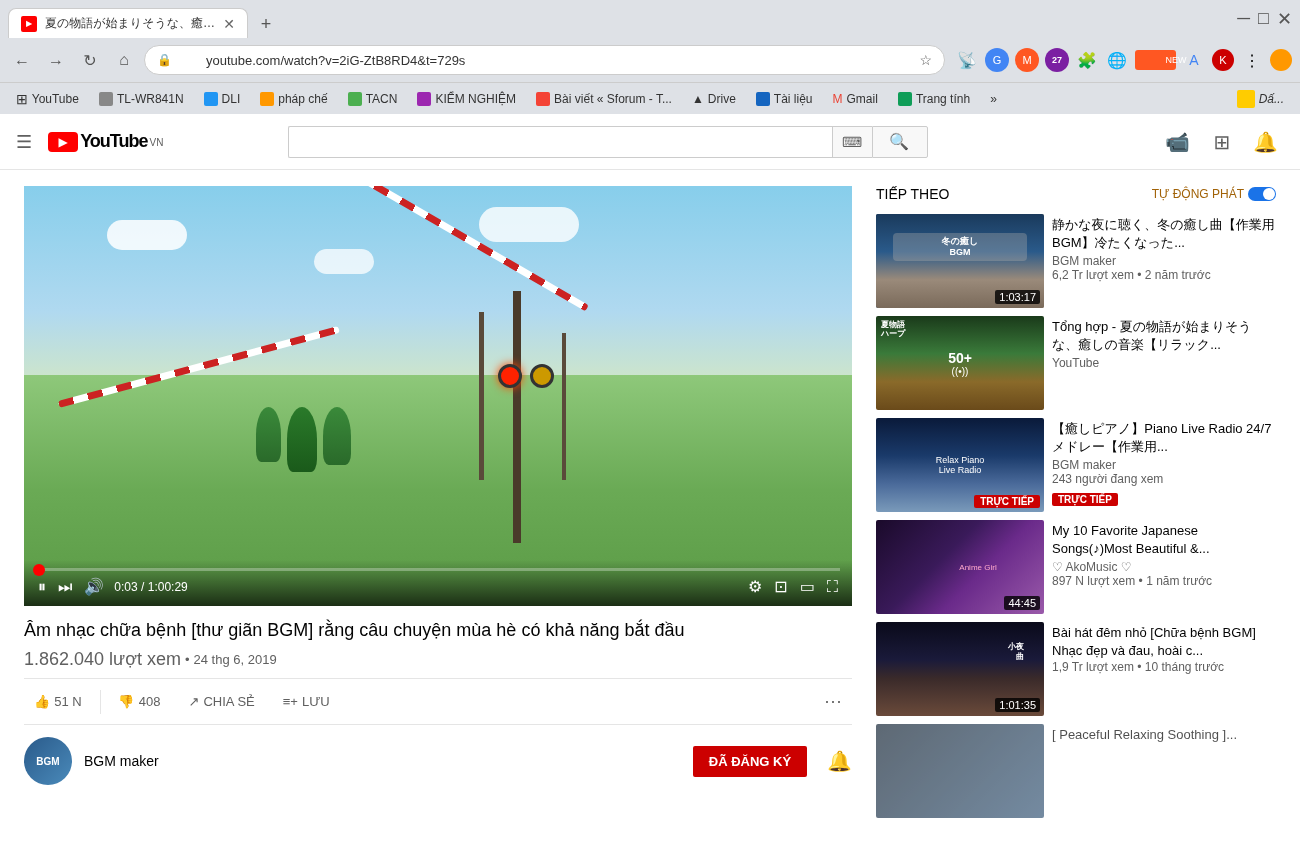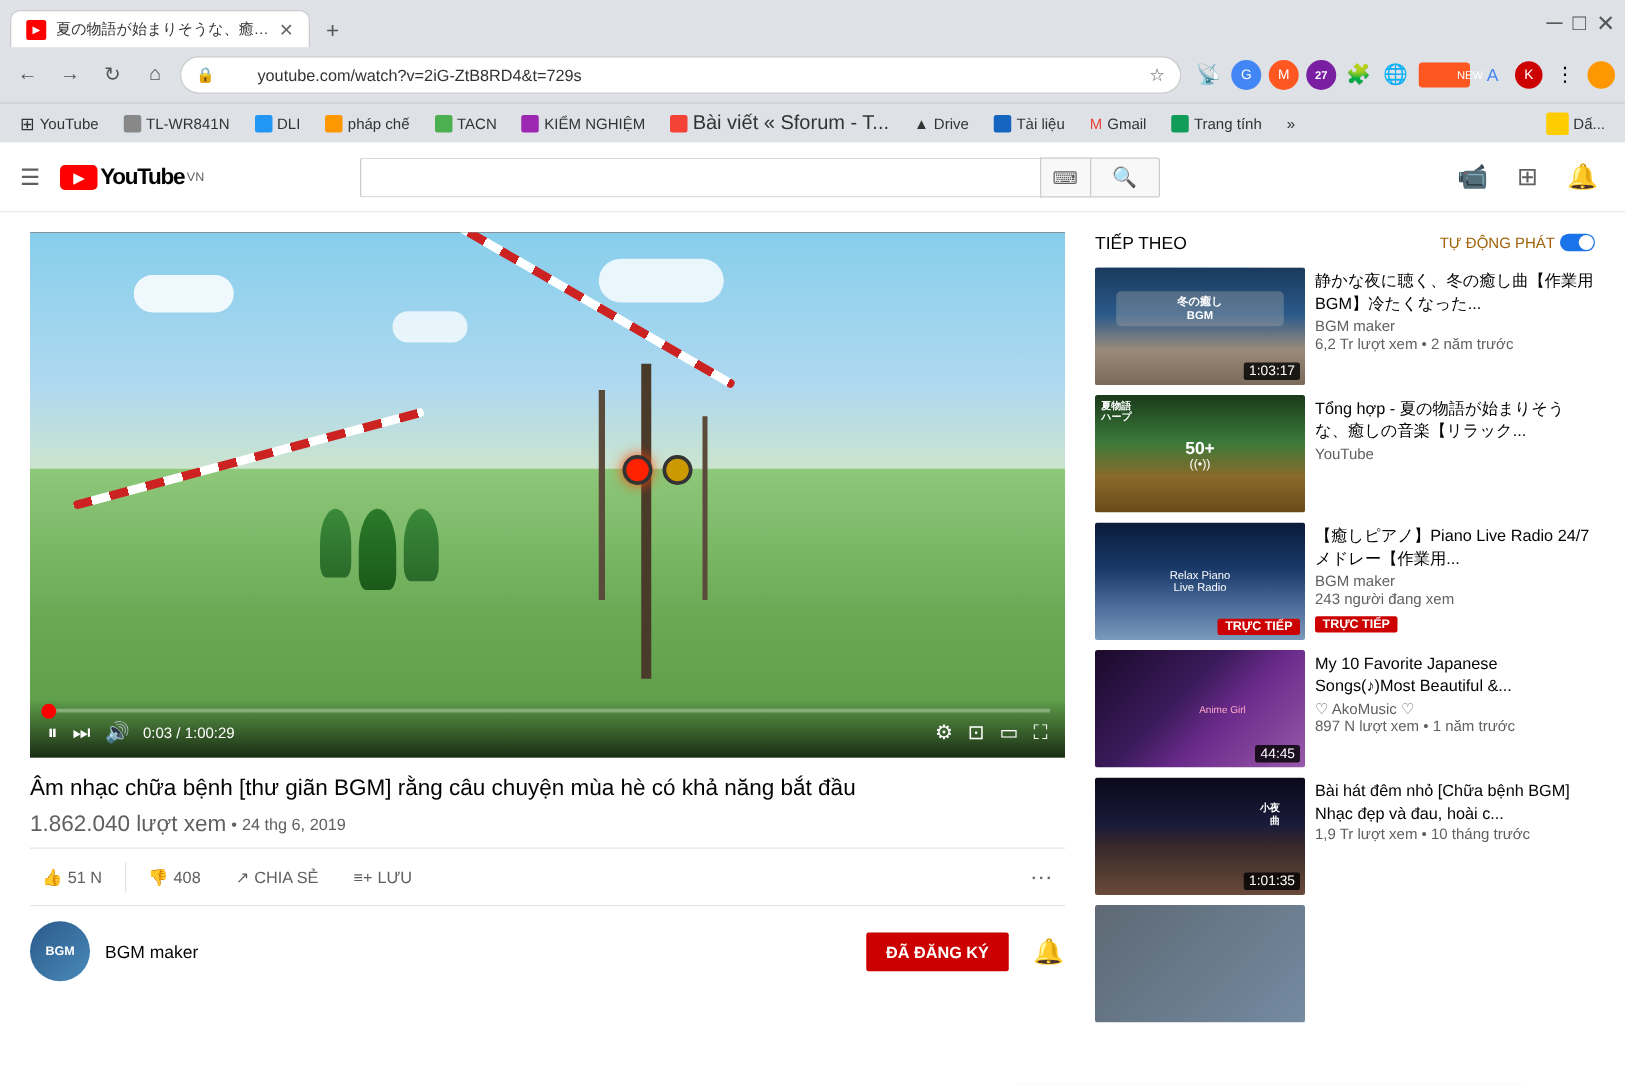--- a/index.html
+++ b/index.html
@@ -184,42 +184,42 @@
     <div class="bookmark-item">
       <span style="width:14px;height:14px;background:#4caf50;border-radius:2px;display:inline-block;"></span>
       <span style="font-size:12px;">TACN</span>
     </div>
     <div class="bookmark-item">
       <span style="width:14px;height:14px;background:#9c27b0;border-radius:2px;display:inline-block;"></span>
       <span style="font-size:12px;">KIỂM NGHIỆM</span>
     </div>
     <div class="bookmark-item">
       <span style="width:14px;height:14px;background:#f44336;border-radius:2px;display:inline-block;"></span>
-      <span style="font-size:16px;">Bài viết « Sforum - T...</span>
+      <span style="font-size:12px;">Bài viết « Sforum - T...</span>
     </div>
     <div class="bookmark-item">
       <span style="font-size:12px;">▲</span>
       <span style="font-size:12px;">Drive</span>
     </div>
     <div class="bookmark-item">
       <span style="width:14px;height:14px;background:#1565c0;border-radius:2px;display:inline-block;"></span>
       <span style="font-size:12px;">Tài liệu</span>
     </div>
     <div class="bookmark-item">
       <span style="font-size:12px;color:#ea4335;">M</span>
       <span style="font-size:12px;">Gmail</span>
     </div>
     <div class="bookmark-item">
       <span style="width:14px;height:14px;background:#0f9d58;border-radius:2px;display:inline-block;"></span>
       <span style="font-size:12px;">Trang tính</span>
     </div>
     <div class="bookmark-item">
       <span style="font-size:12px;">»</span>
     </div>
-    <div style="margin-left:auto;" class="bookmark-item">
+    <div style="margin-left:auto;font-style:italic;" class="bookmark-item">
       <span style="width:18px;height:18px;background:#ffcc00;border-radius:2px;display:inline-block;"></span>
       <span style="font-size:12px;">Dấ...</span>
     </div>
   </div>
 
   <div class="yt-page">
 
     <div class="yt-header">
       <span class="yt-menu-icon">☰</span>
       <div class="yt-logo">
@@ -425,18 +425,21 @@
             <div class="sidebar-video-title">Bài hát đêm nhỏ [Chữa bệnh BGM] Nhạc đẹp và đau, hoài c...</div>
             <div class="sidebar-meta">1,9 Tr lượt xem • 10 tháng trước</div>
           </div>
         </div>
 
         <div class="sidebar-item" style="opacity:0.7;">
           <div class="sidebar-thumb">
             <div style="width:100%;height:94px;background:linear-gradient(135deg,#1a2a3a,#3a5a7a);position:relative;">
             </div>
           </div>
+          <div class="sidebar-info">
+            <div class="sidebar-video-title">[ Peaceful Relaxing Soothing ]...</div>
+          </div>
         </div>
 
       </div>
     </div>
   </div>
 </div>
 
 </body></html>

